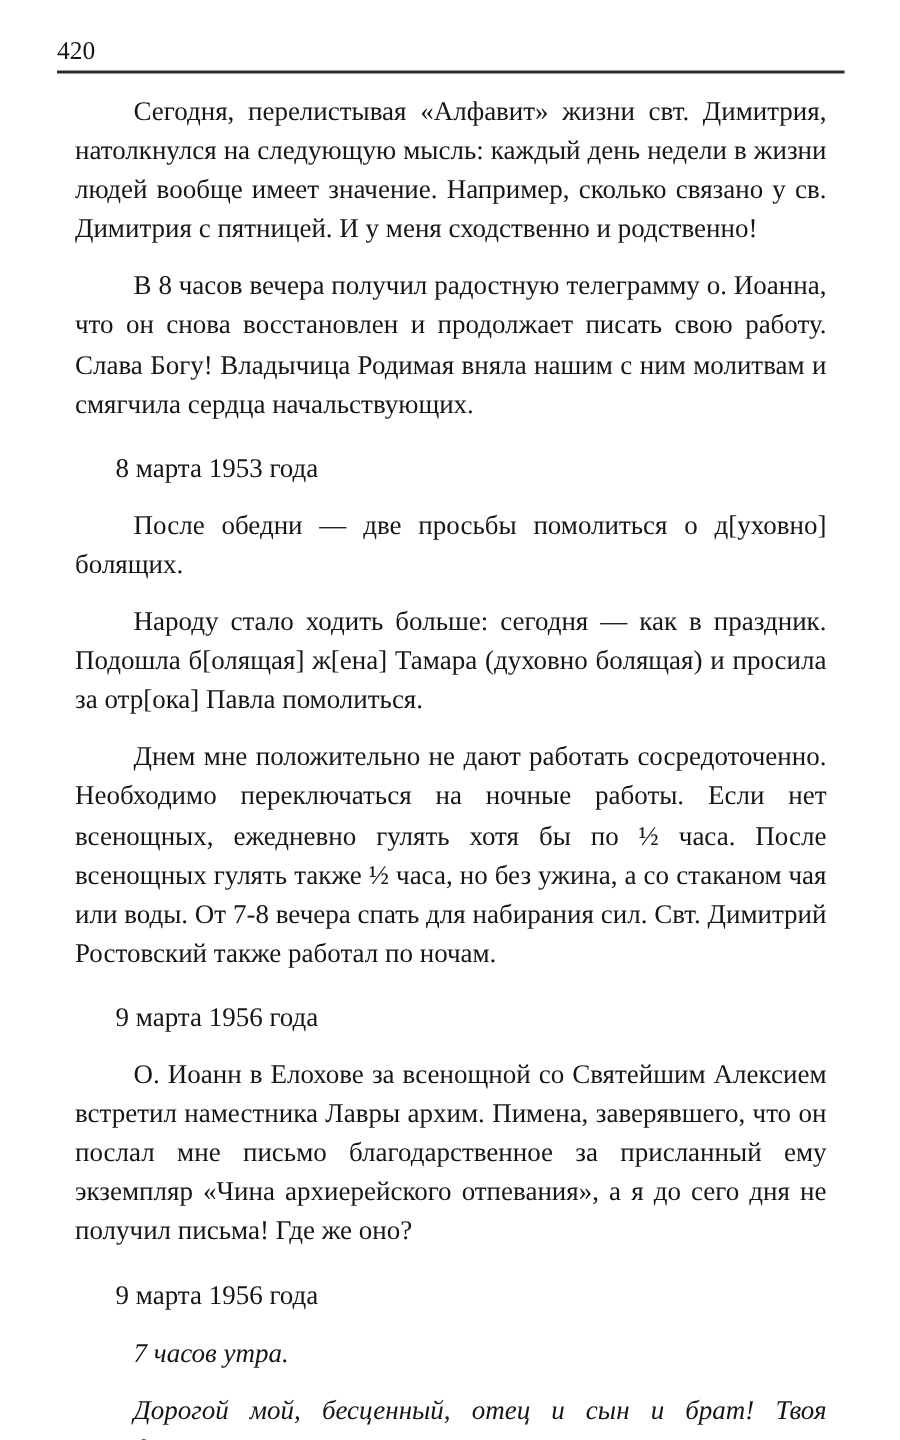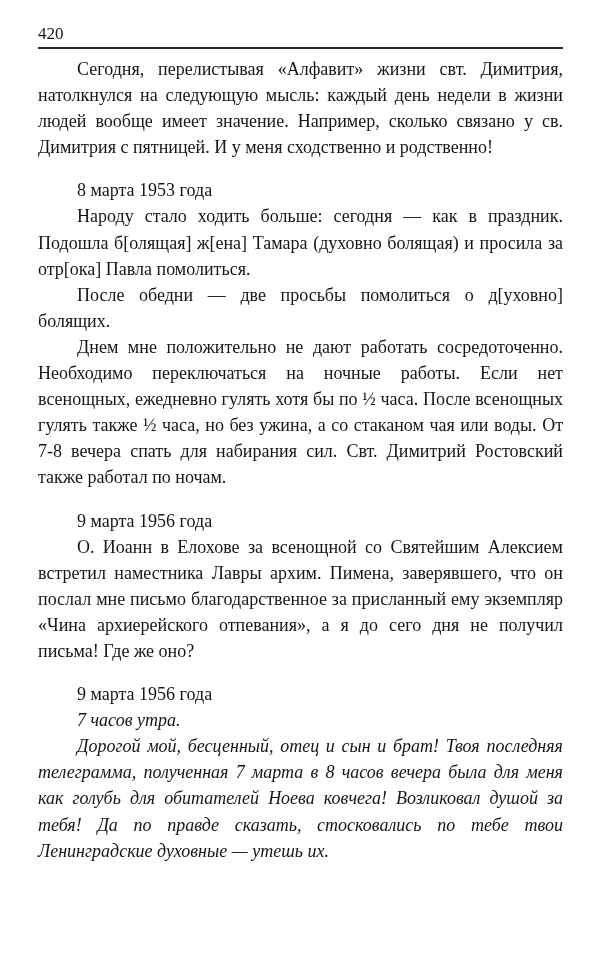--- a/index.html
+++ b/index.html
@@ -4,43 +4,44 @@
 <style>
   html, body { margin:0; padding:0; background:#ffffff; }
   body { width:600px; height:960px; overflow:hidden; position:relative;
          font-family:"Liberation Serif", "DejaVu Serif", serif; color:#161616; }
   .page { position:absolute; left:38px; top:18px; width:525px; }
   .header { display:flex; justify-content:space-between; align-items:flex-end;
             height:26px; font-size:17px; line-height:20px; }
   .header .title { letter-spacing:0.2px; }
   .rule { height:0; border-top:2px solid #2a2a2a; margin-top:3px; }
   .content { margin-top:7px; font-size:18px; line-height:26.1px; }
-  p { margin:0; text-align:justify; text-indent:39px; }
+  p { margin:12px; text-align:justify; text-indent:39px; }
   .date { text-indent:39px; margin-top:17px; }
   .sans { font-family:"Liberation Sans", "DejaVu Sans", sans-serif; font-size:17.5px; }
   .ital { font-style:italic; }
 </style>
 </head>
 <body>
 
 <div class="page">
   <div class="header">
     <span>420</span>
   </div>
   <div class="rule"></div>
 
   <div class="content">
     <section>
       <p>Сегодня, перелистывая «Алфавит» жизни свт. Димитрия, натолкнулся на следующую мысль: каждый день недели в жизни людей вообще имеет значение. Например, сколько связано у св. Димитрия с пятницей. И у меня сходственно и родственно!</p>
+      <p>В 8 часов вечера получил радостную телеграмму о. Иоанна, что он снова восстановлен и продолжает писать свою работу. Слава Богу! Владычица Родимая вняла нашим с ним молитвам и смягчила сердца начальствующих.</p>
     </section>
 
     <section>
       <div class="date">8 марта 1953 года</div>
+      <p>После обедни — две просьбы помолиться о д[уховно] болящих.</p>
       <p>Народу стало ходить больше: сегодня — как в праздник. Подошла б[олящая] ж[ена] Тамара (духовно болящая) и просила за отр[ока] Павла помолиться.</p>
-      <p>После обедни — две просьбы помолиться о д[уховно] болящих.</p>
       <p>Днем мне положительно не дают работать сосредоточенно. Необходимо переключаться на ночные работы. Если нет всенощных, ежедневно гулять хотя бы по ½ часа. После всенощных гулять также ½ часа, но без ужина, а со стаканом чая или воды. От 7-8 вечера спать для набирания сил. Свт. Димитрий Ростовский также работал по ночам.</p>
     </section>
 
     <section>
       <div class="date">9 марта 1956 года</div>
       <p>О. Иоанн в Елохове за всенощной со Святейшим Алексием встретил наместника Лавры архим. Пимена, заверявшего, что он послал мне письмо благодарственное за присланный ему экземпляр «Чина архиерейского отпевания», а я до сего дня не получил письма! Где же оно?</p>
     </section>
 
     <section>
       <div class="date">9 марта 1956 года</div>

